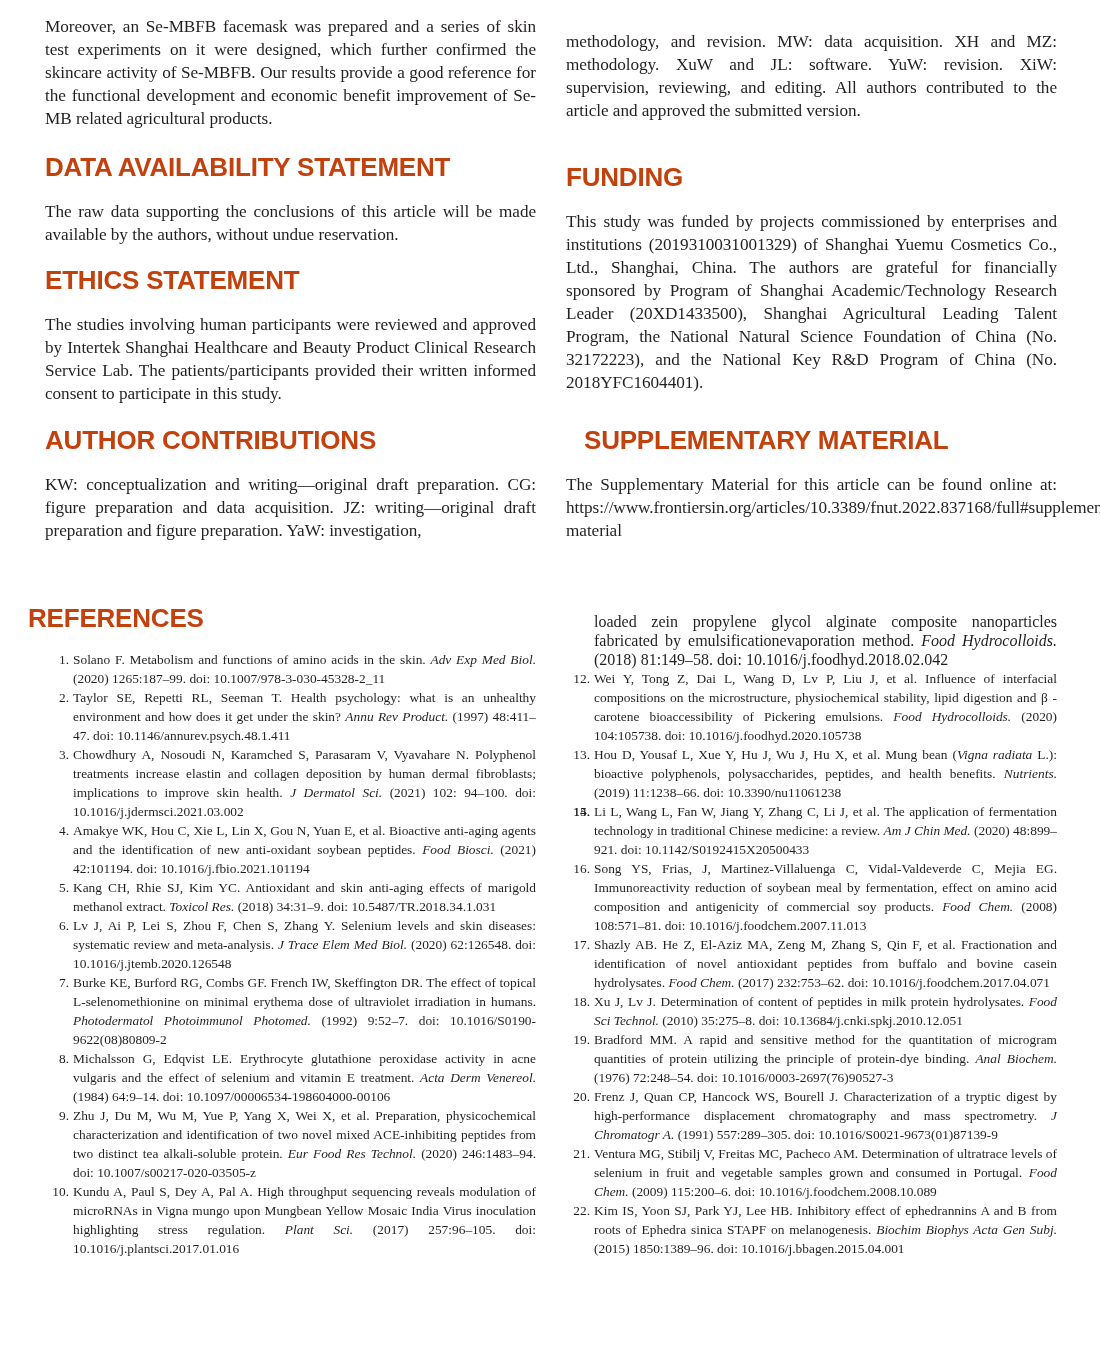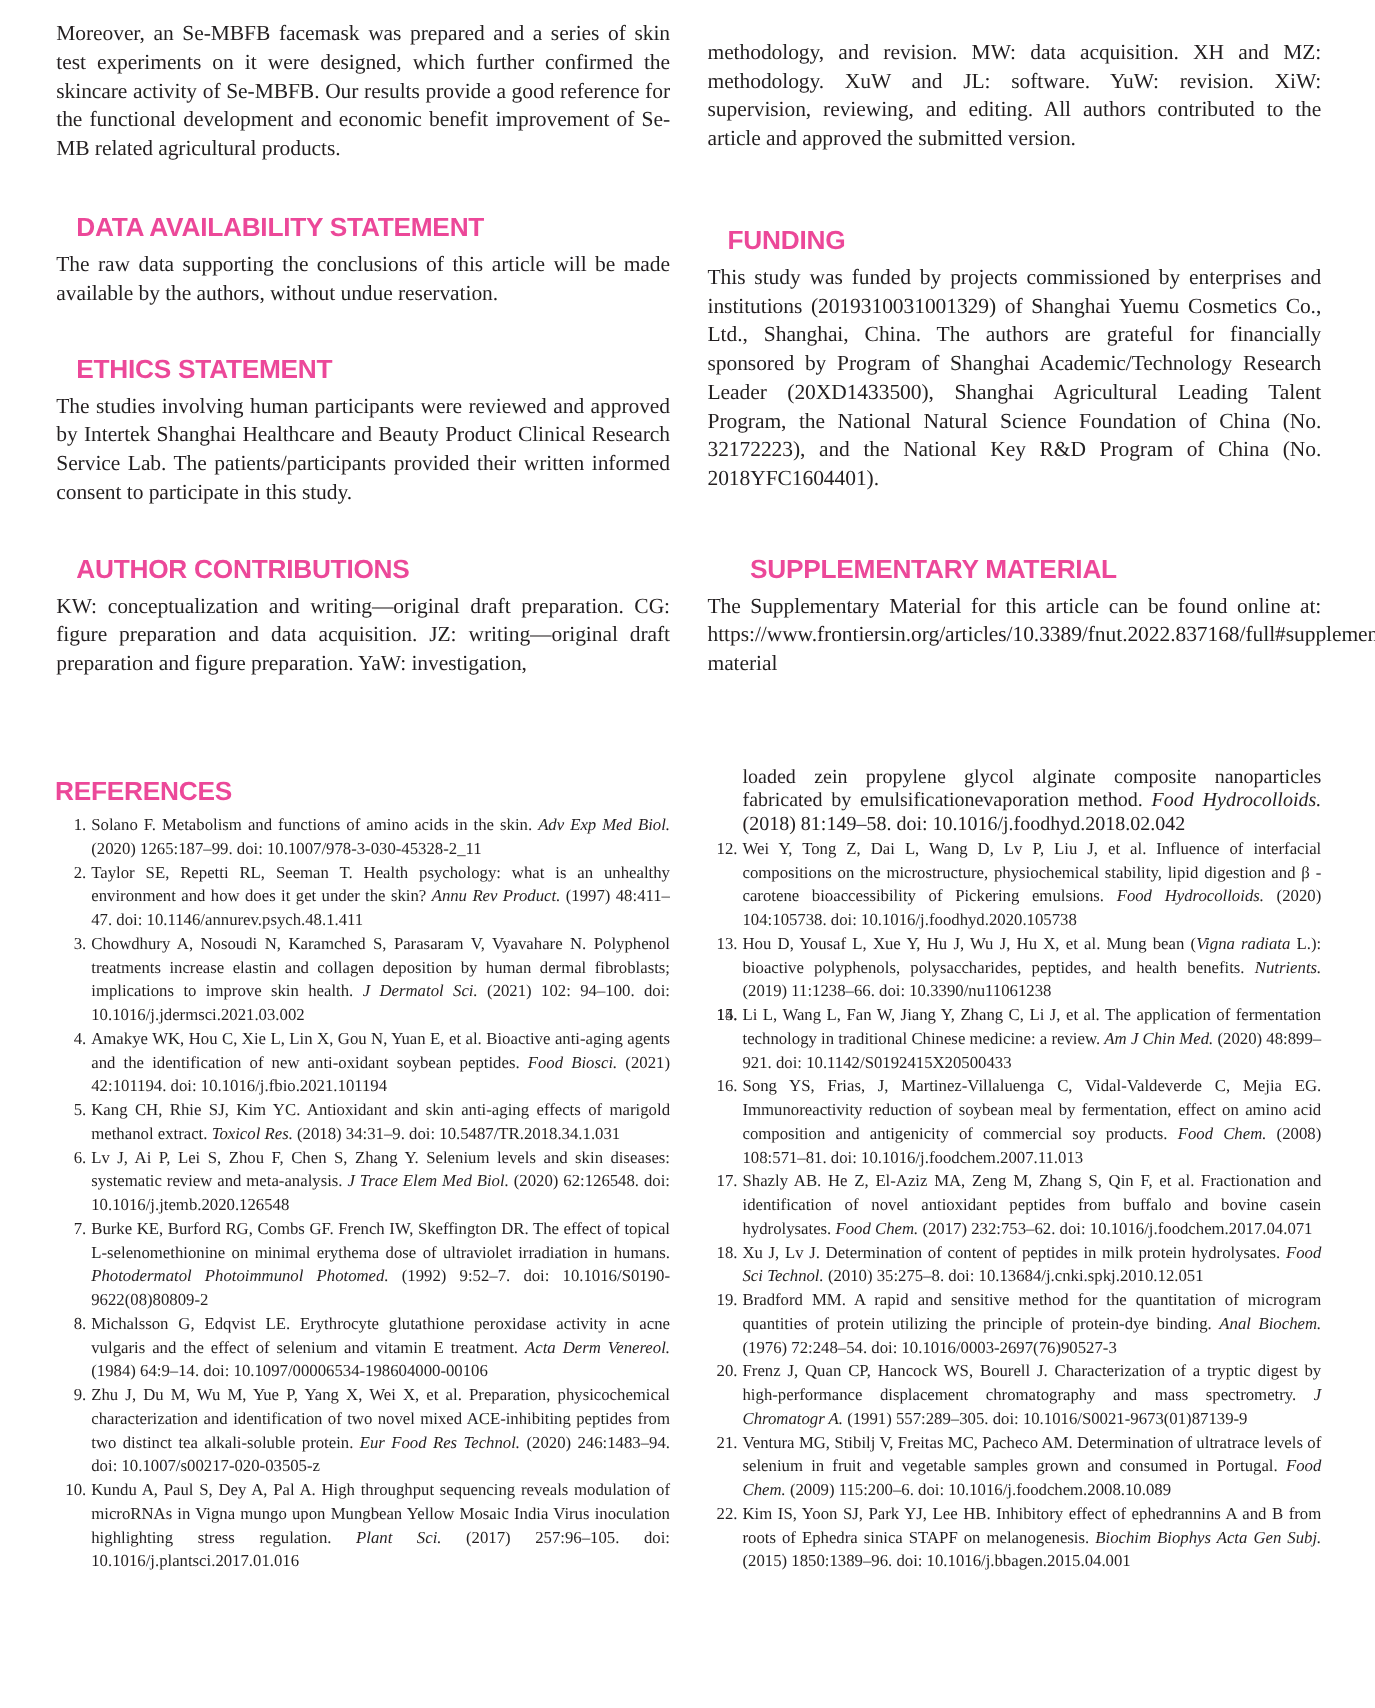--- a/index.html
+++ b/index.html
@@ -10,22 +10,22 @@
   }
   .col { position: absolute; width: 491px; }
   .col-left { left: 45px; }
   .col-right { left: 566px; }
   .para {
     font-size: 17.2px; line-height: 23px; text-align: justify; margin: 0;
     letter-spacing: -0.05px;
   }
   .heading {
     font-family: "Liberation Sans", "DejaVu Sans", sans-serif;
-    font-weight: bold; font-size: 21px; line-height: 26px;
-    margin: 16px; color: #ec4899; letter-spacing: -0.2px;
+    font-weight: bold; font-size: 26px; line-height: 26px;
+    margin: 0; color: #c2410c; letter-spacing: -0.2px;
   }
   .abs { position: absolute; }
   .refs { list-style: none; margin: 0; padding: 0; }
   .ref {
     position: relative; padding-left: 28px; font-size: 13.4px; line-height: 19px;
     text-align: justify; margin: 0;
   }
   .ref-num { position: absolute; left: 0; top: 0; width: 24px; text-align: right; }
   .ref-body i, .ref-body em { font-style: italic; }
   .cont { padding-left: 28px; font-size: 16px; line-height: 19px; text-align: justify; margin: 0; }

